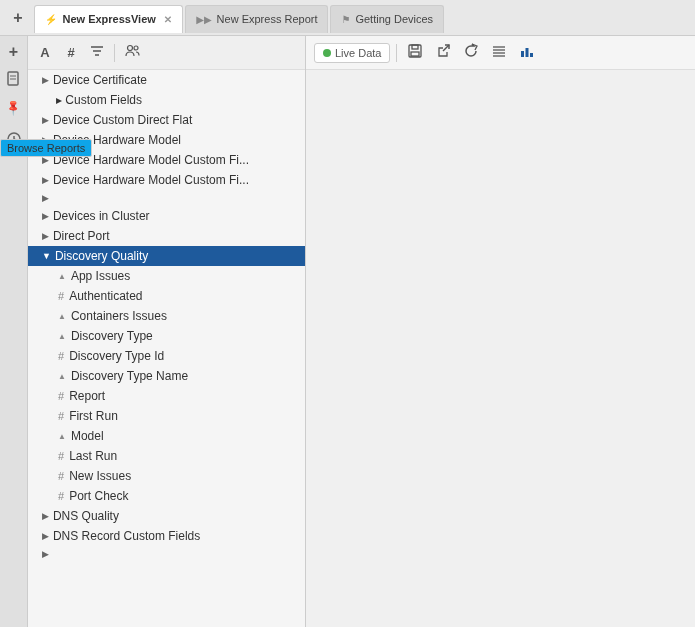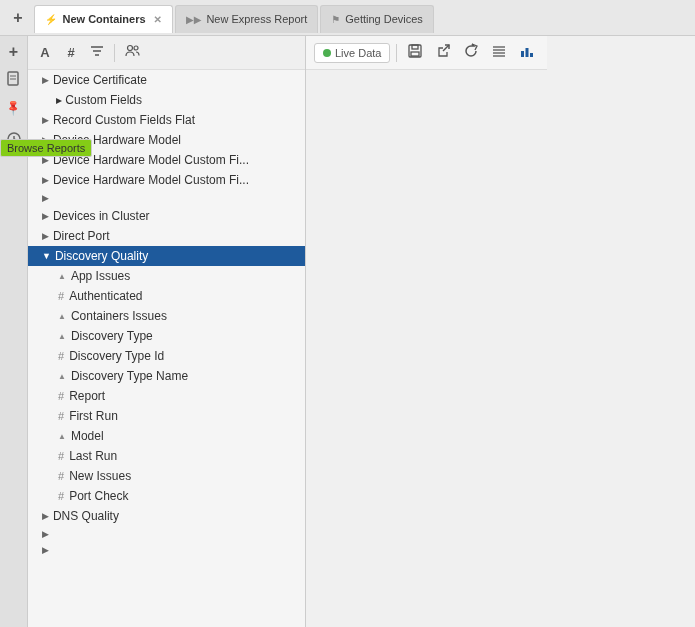--- a/index.html
+++ b/index.html
@@ -54,21 +54,21 @@
       display: flex; align-items: center; justify-content: center;
       cursor: pointer; color: #555; font-size: 13px; border-radius: 2px;
     }
     .clock-icon { position: relative; margin-top: 4px; }
 
     
     .browse-reports-label {
       position: absolute;
       top: 103px;
       left: 0px;
-      background: #84cc16;
+      background: #0ea5e9;
       border: 1px solid #ccc;
       padding: 2px 6px;
       font-size: 11px;
       color: #333;
       white-space: nowrap;
       z-index: 10;
       border-radius: 2px;
     }
 
     
@@ -103,21 +103,21 @@
     .tree-item .arrow { margin-right: 4px; font-size: 9px; color: #666; flex-shrink: 0; }
     .tree-item.selected .arrow { color: #fff; }
     .tree-item .item-icon { margin-right: 5px; font-size: 10px; color: #888; flex-shrink: 0; }
     .tree-item.level-1 { padding-left: 14px; }
     .tree-item.level-2 { padding-left: 30px; }
 
     
     .content-area {
       flex: 1;
       background: #f0f0f0;
-      display: flex; flex-direction: row;
+      display: flex; flex-direction: column;
     }
     .content-toolbar {
       display: flex; align-items: center;
       padding: 4px 8px; border-bottom: 1px solid #ddd;
       background: #f5f5f5; height: 34px; gap: 4px;
     }
     .live-data-btn {
       display: flex; align-items: center; gap: 4px;
       padding: 3px 8px; border: 1px solid #ccc; background: #fff;
       border-radius: 3px; cursor: pointer; font-size: 11px; color: #555;
@@ -136,21 +136,21 @@
 </head>
 <body>
 
 <div style="width:695px; height:627px; overflow:hidden; position:relative;">
 
   <div class="tab-bar">
     <div class="tab-add-btn">+</div>
 
     <div class="tab active">
       <span class="tab-icon" style="color:#f5a623;">⚡</span>
-      <span>New Containers</span>
+      <span>New ExpressView</span>
       <span class="tab-close">✕</span>
     </div>
 
     <div class="tab">
       <span class="tab-icon gray">▶▶</span>
       <span>New Express Report</span>
     </div>
 
     <div class="tab">
       <span class="tab-icon gray">⚑</span>
@@ -224,21 +224,21 @@
           <div class="tree-item level-1">
             <span class="arrow">▶</span>
             <span>Device Certificate</span>
           </div>
           <div class="tree-item level-1">
             <span style="width:14px; display:inline-block;"></span>
             <span>▸ Custom Fields</span>
           </div>
           <div class="tree-item level-1">
             <span class="arrow">▶</span>
-            <span>Record Custom Fields Flat</span>
+            <span>Device Custom Direct Flat</span>
           </div>
           <div class="tree-item level-1">
             <span class="arrow">▶</span>
             <span>Device Hardware Model</span>
           </div>
           <div class="tree-item level-1">
             <span class="arrow">▶</span>
             <span>Device Hardware Model Custom Fi...</span>
           </div>
           <div class="tree-item level-1">
@@ -307,20 +307,21 @@
           <div class="tree-item level-2">
             <span class="item-icon" style="font-size:11px; color:#888;">#</span>
             <span>Port Check</span>
           </div>
           <div class="tree-item level-1">
             <span class="arrow">▶</span>
             <span>DNS Quality</span>
           </div>
           <div class="tree-item level-1">
             <span class="arrow">▶</span>
+            <span>DNS Record Custom Fields</span>
           </div>
           <div class="tree-item level-1">
             <span class="arrow">▶</span>
           </div>
         </div>
     </div>
 
     <div class="content-area">
 
       <div class="content-toolbar">

